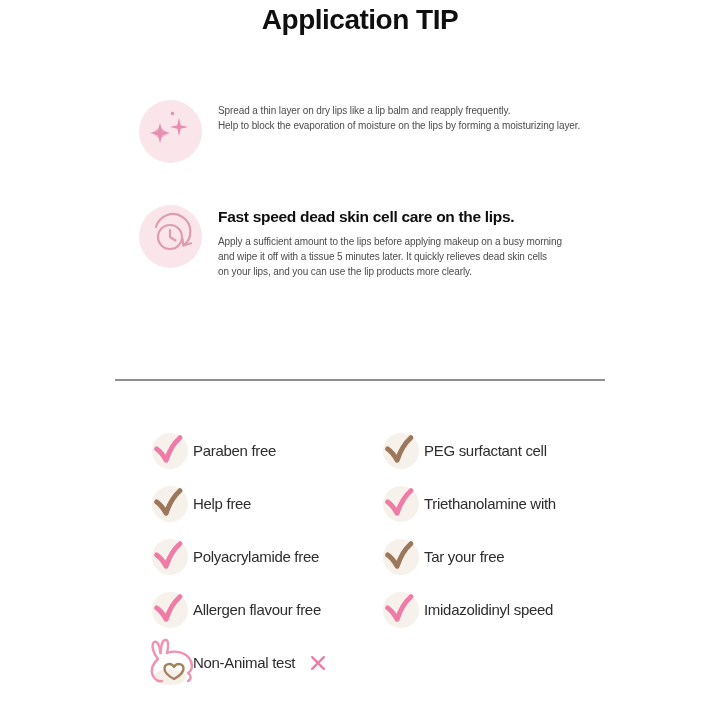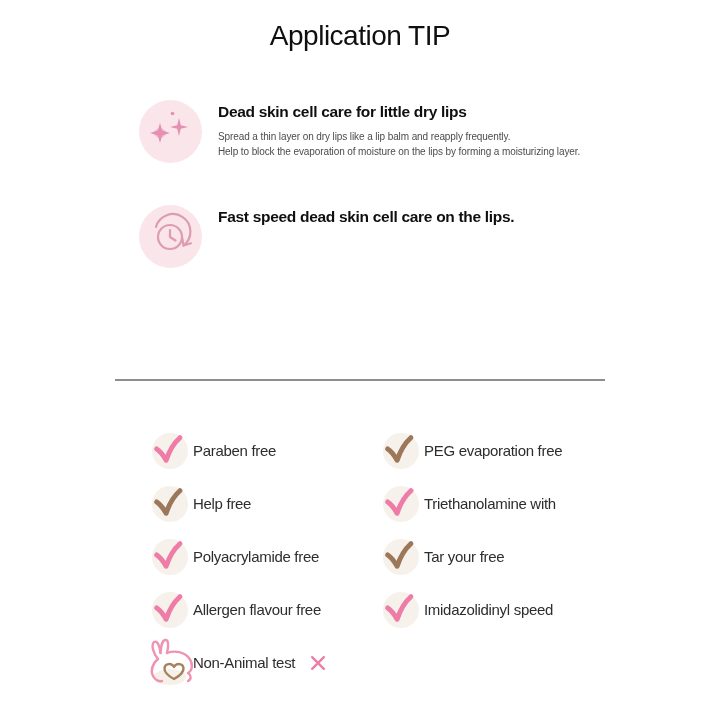--- a/index.html
+++ b/index.html
@@ -5,23 +5,23 @@
   * { margin: 0; padding: 0; box-sizing: border-box; }
   html, body { background: #ffffff; }
   body {
     width: 720px; height: 720px;
     position: relative;
     font-family: "Liberation Sans", sans-serif;
     overflow: hidden;
     color: #111;
   }
   .page-title {
-    position: absolute; top: 20px; left: 0; width: 720px;
+    position: absolute; top: 4px; left: 0; width: 720px;
     text-align: center;
-    font-size: 28px; font-weight: 400; color: #0f0f0f;
+    font-size: 28px; font-weight: 700; color: #0f0f0f;
     letter-spacing: -0.5px;
   }
   
   .tip { position: absolute; left: 139px; width: 470px; }
   .tip-1 { top: 100px; }
   .tip-2 { top: 205px; }
   .tip-icon-circle {
     position: absolute; left: 0; top: 0;
     width: 63px; height: 63px; border-radius: 50%;
     background: #f9e5ea;
@@ -81,37 +81,39 @@
 <div class="tip tip-1">
   <div class="tip-icon-circle">
     <svg viewBox="0 0 63 63" fill="#e78fb2">
       <polygon points="21,23 23.2,30.8 31,33 23.2,35.2 21,43 18.8,35.2 11,33 18.8,30.8"></polygon>
       <polygon points="21,27.5 24.6,29.4 28.5,33 24.6,36.6 21,38.5 17.4,36.6 13.5,33 17.4,29.4" opacity="0.55"></polygon>
       <polygon points="40,18 41.8,25.2 49,27 41.8,28.8 40,36 38.2,28.8 31,27 38.2,25.2"></polygon>
       <circle cx="33.5" cy="13.5" r="1.8"></circle>
     </svg>
   </div>
   <div class="tip-content">
-    <div class="tip-heading">Dead skin cell care for little dry lips</div>
     <div class="tip-body">Spread a thin layer on dry lips like a lip balm and reapply frequently.
 Help to block the evaporation of moisture on the lips by forming a moisturizing layer.</div>
   </div>
 </div>
 
 <div class="tip tip-2">
   <div class="tip-icon-circle">
     <svg viewBox="0 0 63 63" fill="none" stroke="#dd9dae" stroke-width="2.2" stroke-linecap="round" stroke-linejoin="round">
       <circle cx="31" cy="32" r="12"></circle>
       <path d="M31 25 L31 32 L36.5 35.5"></path>
       <path d="M17 22 A17.5 17.5 0 1 1 44.5 40.5"></path>
       <path d="M44.5 40.5 l7.5 -2.2 M44.5 40.5 l-1.2 -7.3"></path>
     </svg>
   </div>
   <div class="tip-content">
     <div class="tip-heading">Fast speed dead skin cell care on the lips.</div>
+    <div class="tip-body">Apply a sufficient amount to the lips before applying makeup on a busy morning
+and wipe it off with a tissue 5 minutes later.  It quickly relieves dead skin cells
+on your lips, and you can use the lip products more clearly.</div>
   </div>
 </div>
 
 <div class="divider"></div>
 
 <div class="checklist">
 
   <div class="check-item">
     <span class="check-circle" data-check="pink">
       <svg viewBox="0 0 24 24" fill="none" stroke="currentColor" stroke-width="4" stroke-linecap="round" stroke-linejoin="round">
@@ -119,21 +121,21 @@
         </svg>
     </span>
     <span class="check-label">Paraben free</span>
   </div>
   <div class="check-item">
     <span class="check-circle" data-check="brown">
       <svg viewBox="0 0 24 24" fill="none" stroke="currentColor" stroke-width="4" stroke-linecap="round" stroke-linejoin="round">
           <path d="M3 12 C6 14 8.5 17.5 10.5 21 C13 13.5 17 7 21.5 3"></path>
         </svg>
     </span>
-    <span class="check-label">PEG evaporation free</span>
+    <span class="check-label">PEG surfactant cell</span>
   </div>
 
   <div class="check-item">
     <span class="check-circle" data-check="brown">
       <svg viewBox="0 0 24 24" fill="none" stroke="currentColor" stroke-width="4" stroke-linecap="round" stroke-linejoin="round">
           <path d="M3 12 C6 14 8.5 17.5 10.5 21 C13 13.5 17 7 21.5 3"></path>
         </svg>
     </span>
     <span class="check-label">Help free</span>
   </div>

